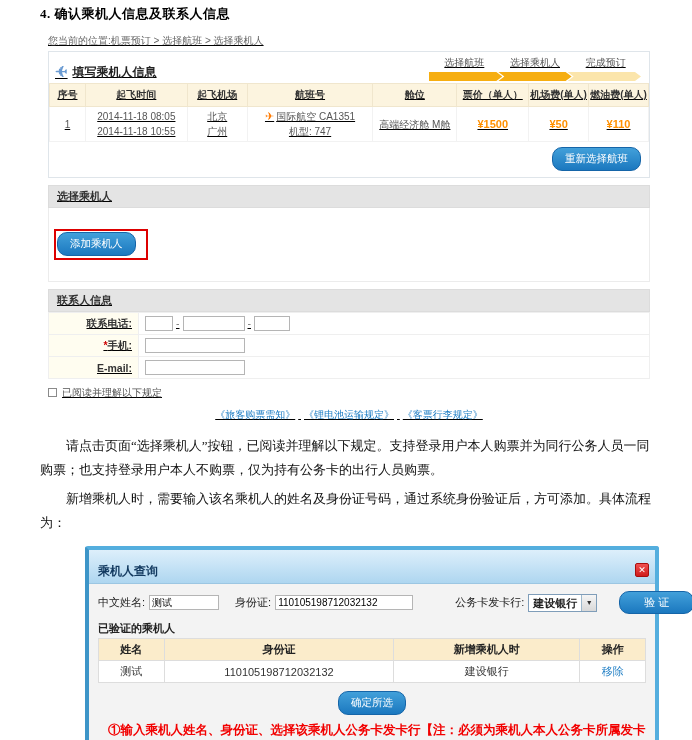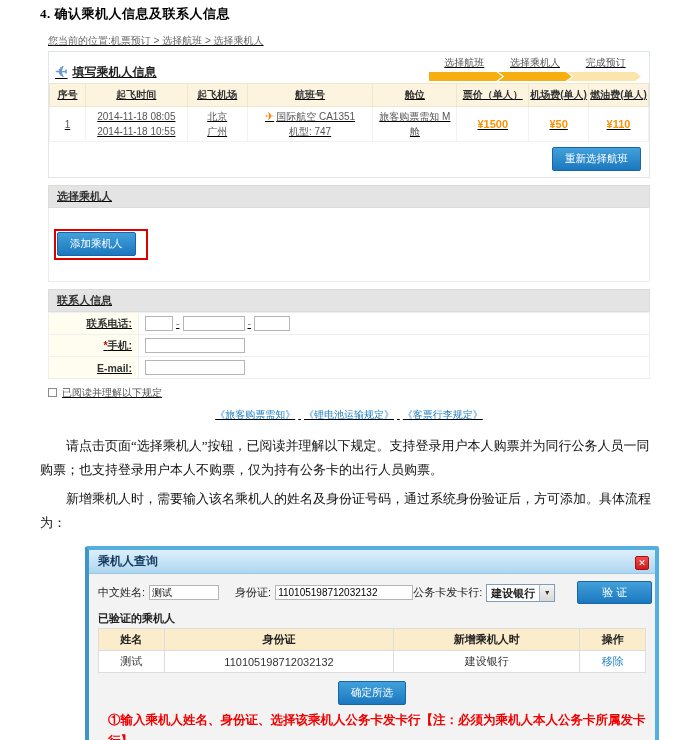--- a/index.html
+++ b/index.html
@@ -26,21 +26,21 @@
   .bar-todo { background: #fbe5ab; }
 
   table { border-collapse: collapse; }
   .ftable { width: 100%; font-size: 10px; color: #555; text-align: center; table-layout: fixed; }
   .ftable th { background: #fcf4df; border: 1px solid #f0e6cd; padding: 4px 1px; color: #333; font-size: 10px; }
   .ftable td { border: 1px solid #f2f2f2; padding: 2px 1px; line-height: 15px; }
   .price { color: #ff9000; font-weight: bold; font-size: 11px; }
   .airline-glyph { color: #ff7a00; font-size: 11px; margin-right: 2px; }
 
   .btn-blue { display: inline-block; background: linear-gradient(#42a0da, #1b78bf); color: #fff; font-size: 10.5px;
-              padding: 4px 12px; border: 1px solid #1565a8; border-radius: 2px; cursor: pointer; white-space: nowrap; }
+              padding: 4px 12px; border: 1px solid #1565a8; border-radius: 10px; cursor: pointer; white-space: nowrap; }
   .reselect-row { text-align: right; padding: 5px 8px 6px; }
 
   .section-bar { background: #e4e4e4; border: 1px solid #dcdcdc; font-weight: bold; font-size: 11px; color: #333;
                  padding: 3px 8px; margin-top: 7px; }
   .add-row { border: 1px solid #ececec; border-top: none; padding: 21px 5px; }
   .red-box { display: inline-block; border: 2px solid #dd0000; padding: 1px 10px 2px 1px; }
 
   .contact-table { width: 100%; font-size: 10.5px; }
   .contact-table td { border: 1px solid #efefef; padding: 3px 6px; height: 22px; }
   .lbl-cell { background: #fffdf0; width: 90px; text-align: right; font-weight: bold; color: #333; white-space: nowrap; }
@@ -55,22 +55,22 @@
   .links-row { text-align: center; margin-top: 8px; font-size: 10px; }
   .links-row a { color: #1d7dc4; text-decoration: none; margin: 0 3px; cursor: pointer; }
 
   
   .para { margin: 12px 36px 0 40px; font-size: 13px; line-height: 24px; text-indent: 2em; color: #111; }
   .para.tight { margin-top: 5px; }
 
   
   .modal { margin: 11px 0 0 85px; width: 574px; border: 4px solid #54aede; border-left-color: #3d95c8; border-radius: 3px;
            background: #f3f3f3; font-family: "Liberation Sans", sans-serif; }
-  .modal-title { background: linear-gradient(#ddeffb, #aed6f0); padding: 3px 6px 3px 9px; display: flex;
-                 justify-content: space-between; align-items: flex-end; border-bottom: 1px solid #9cc6e2; }
+  .modal-title { background: linear-gradient(#ddeffb, #aed6f0); padding: 13px 6px 3px 9px; display: flex;
+                 justify-content: space-between; align-items: flex-start; border-bottom: 1px solid #9cc6e2; }
   .modal-title-text { font-weight: bold; font-size: 12px; color: #12395f; }
   .close-btn { width: 14px; height: 14px; background: linear-gradient(#f05050, #cf1c1c); border: 1px solid #a80e0e; border-radius: 2px;
                color: #fff; font-size: 9px; line-height: 12px; text-align: center; cursor: pointer; }
   .modal-body { padding: 7px 9px 5px; font-size: 11px; color: #222; }
   .q-row { display: flex; align-items: center; white-space: nowrap; }
   .q-row label { font-size: 11px; color: #222; }
   .sel { display: inline-flex; border: 1px solid #7f9db9; background: #fff; width: 88px; height: 18px; margin-left: 4px; }
   .sel-txt { flex: 1; padding: 1px 4px; font-size: 11px; font-weight: bold; }
   .sel-arrow { width: 15px; background: linear-gradient(#f5f5f5, #d8d8d8); border-left: 1px solid #9db8cc; font-size: 7px;
                color: #333; text-align: center; line-height: 16px; }
@@ -140,21 +140,21 @@
           <div>2014-11-18 10:55</div>
         </td>
         <td>
           <div>北京</div>
           <div>广州</div>
         </td>
         <td>
           <div><span class="airline-glyph">✈</span><span>国际航空 CA1351</span></div>
           <div>机型: 747</div>
         </td>
-        <td>旅客购票需知 M舱</td>
+        <td>高端经济舱 M舱</td>
         <td class="price">¥1500</td>
         <td class="price">¥50</td>
         <td class="price">¥110</td>
       </tr>
     </tbody>
       </table>
 
     <div class="reselect-row">
       <span class="btn-blue">重新选择航班</span>
     </div>
@@ -204,21 +204,21 @@
   <div class="modal-title">
     <span class="modal-title-text">乘机人查询</span>
     <span class="close-btn">✕</span>
   </div>
   <div class="modal-body">
     <div class="q-row">
       <label>中文姓名:</label>
       <input class="txt" style="width: 70px; margin-left: 4px;" value="测试">
       <label style="margin-left:16px;">身份证:</label>
       <input class="txt" style="width: 150px; margin-left: 4px;" value="110105198712032132">
-      <label style="">公务卡发卡行:</label>
+      <label style="margin-left:42px;">公务卡发卡行:</label>
       <span class="sel">
         <span class="sel-txt">建设银行</span>
         <span class="sel-arrow">▼</span>
       </span>
       <span class="btn-blue verify-btn">验 证</span>
     </div>
 
     <div class="verified-label">已验证的乘机人</div>
     <table class="vtable">
       <colgroup>

